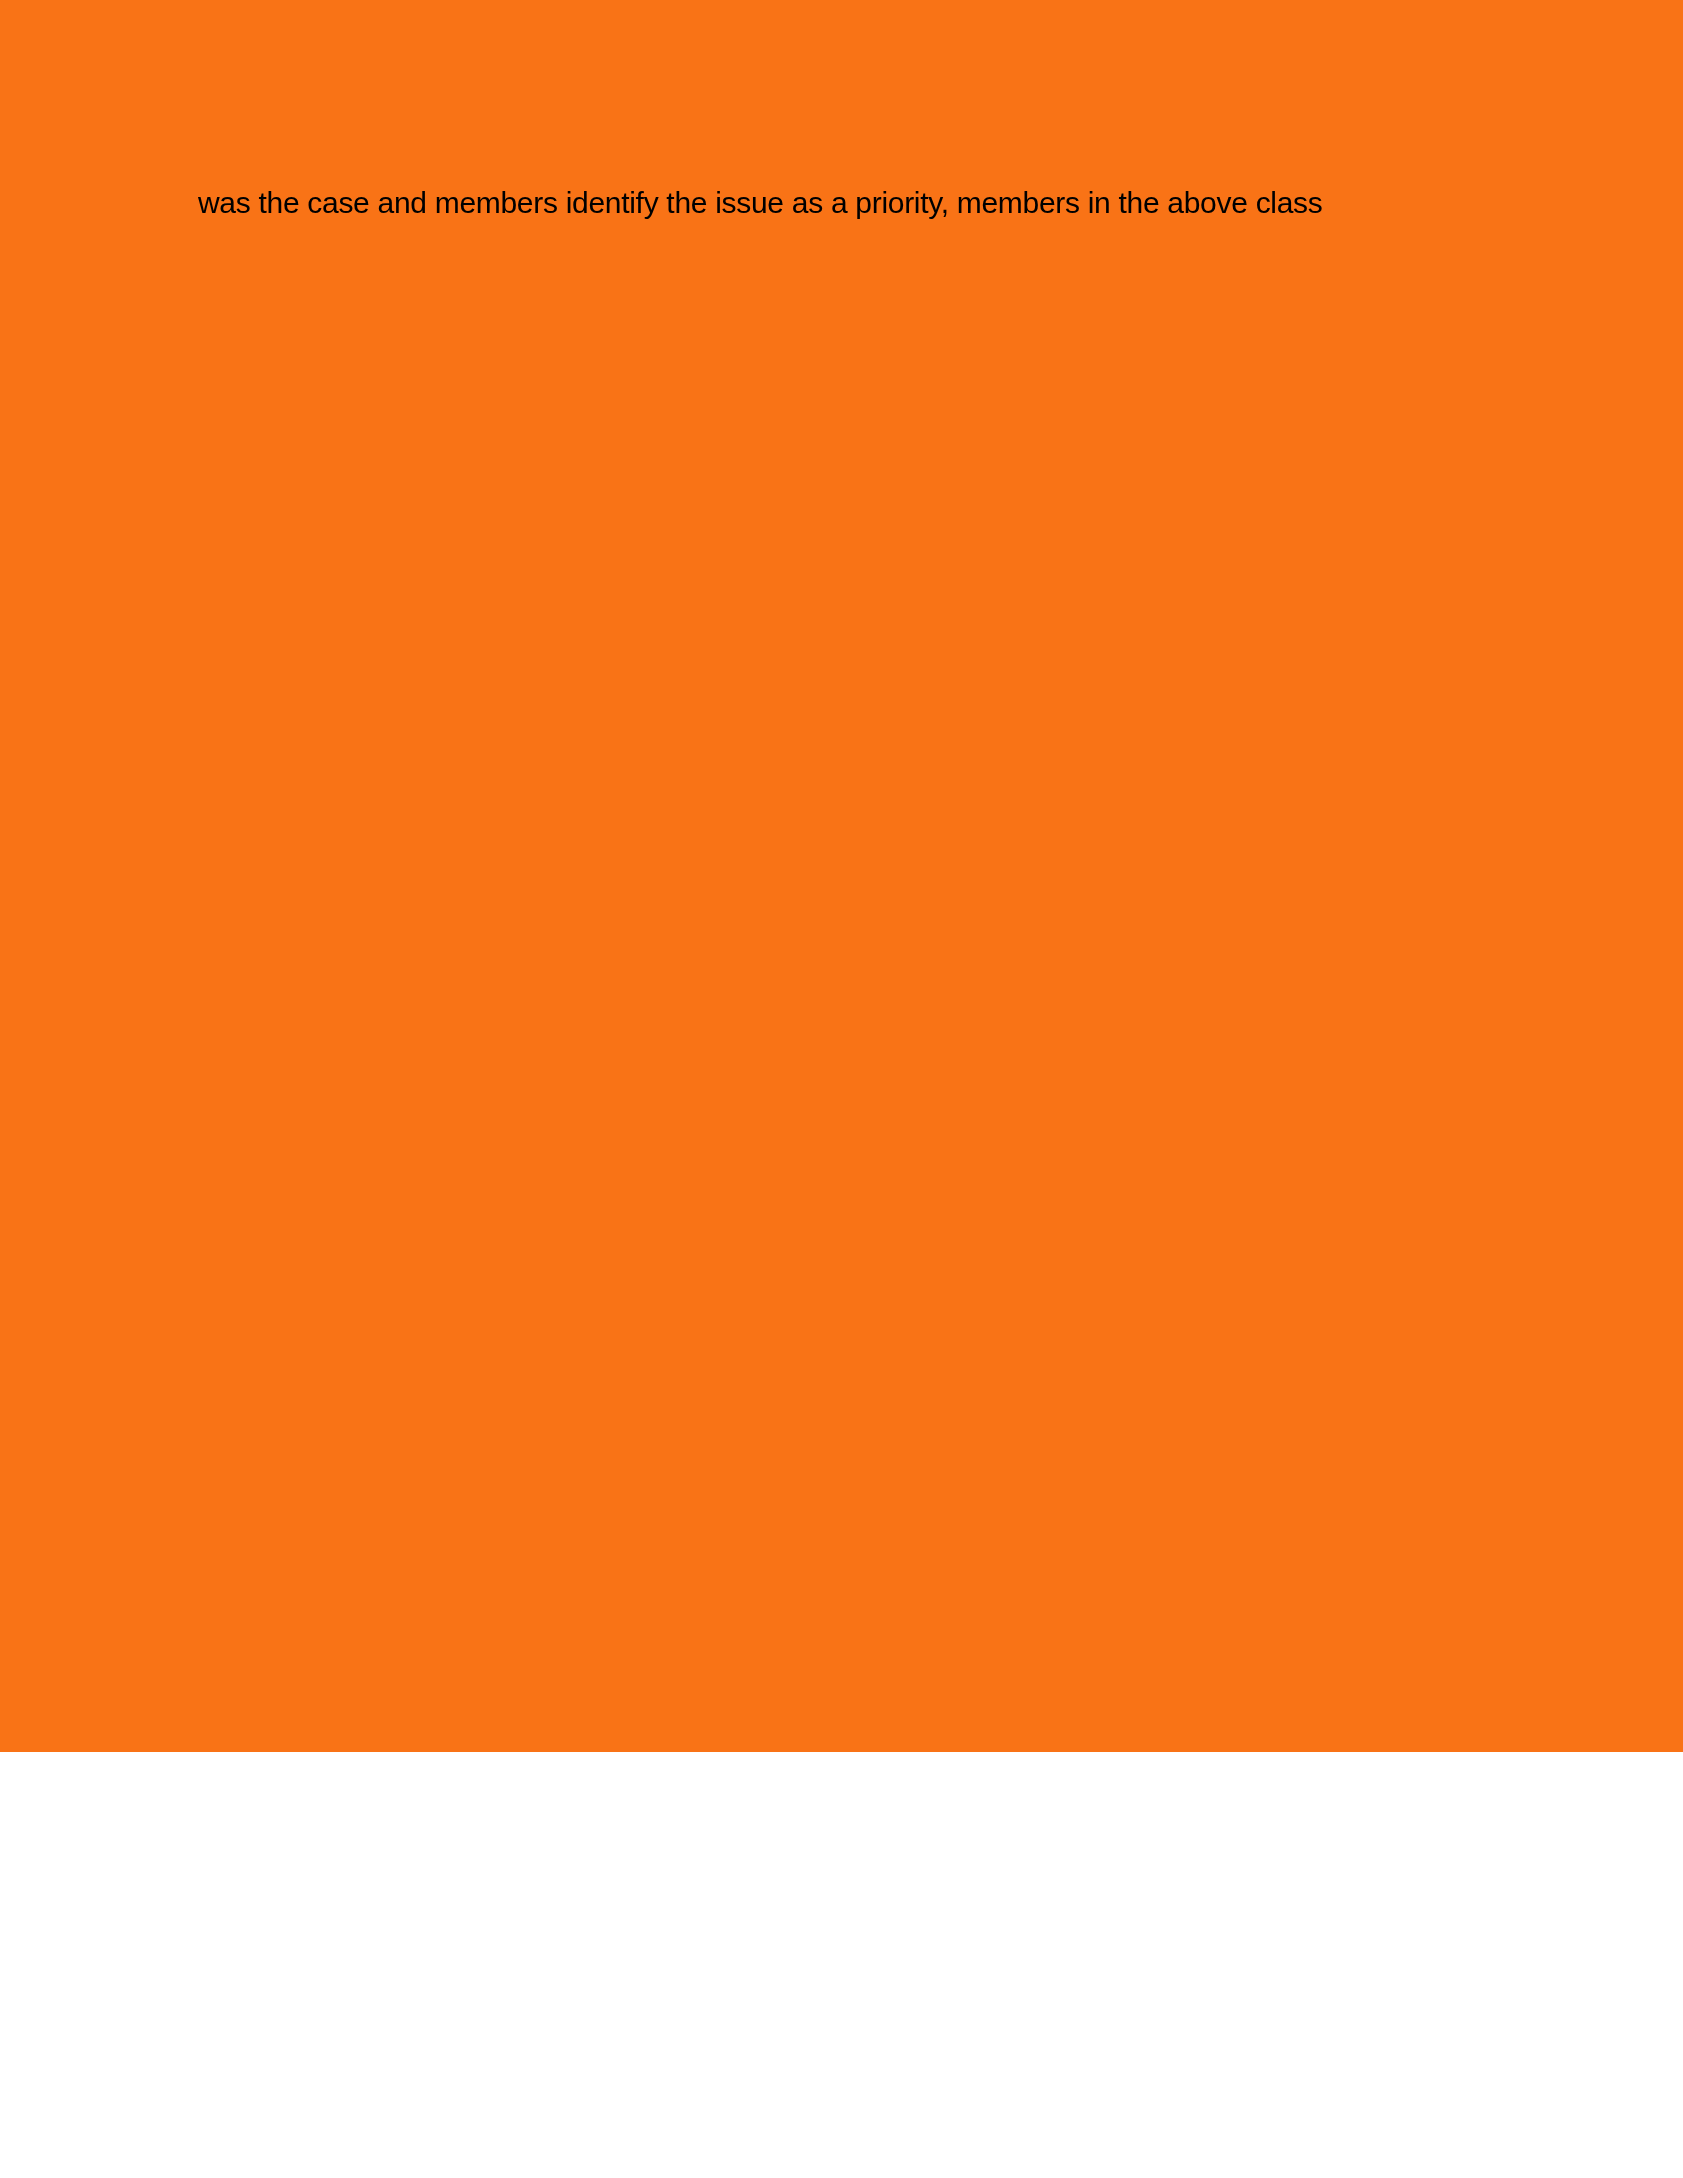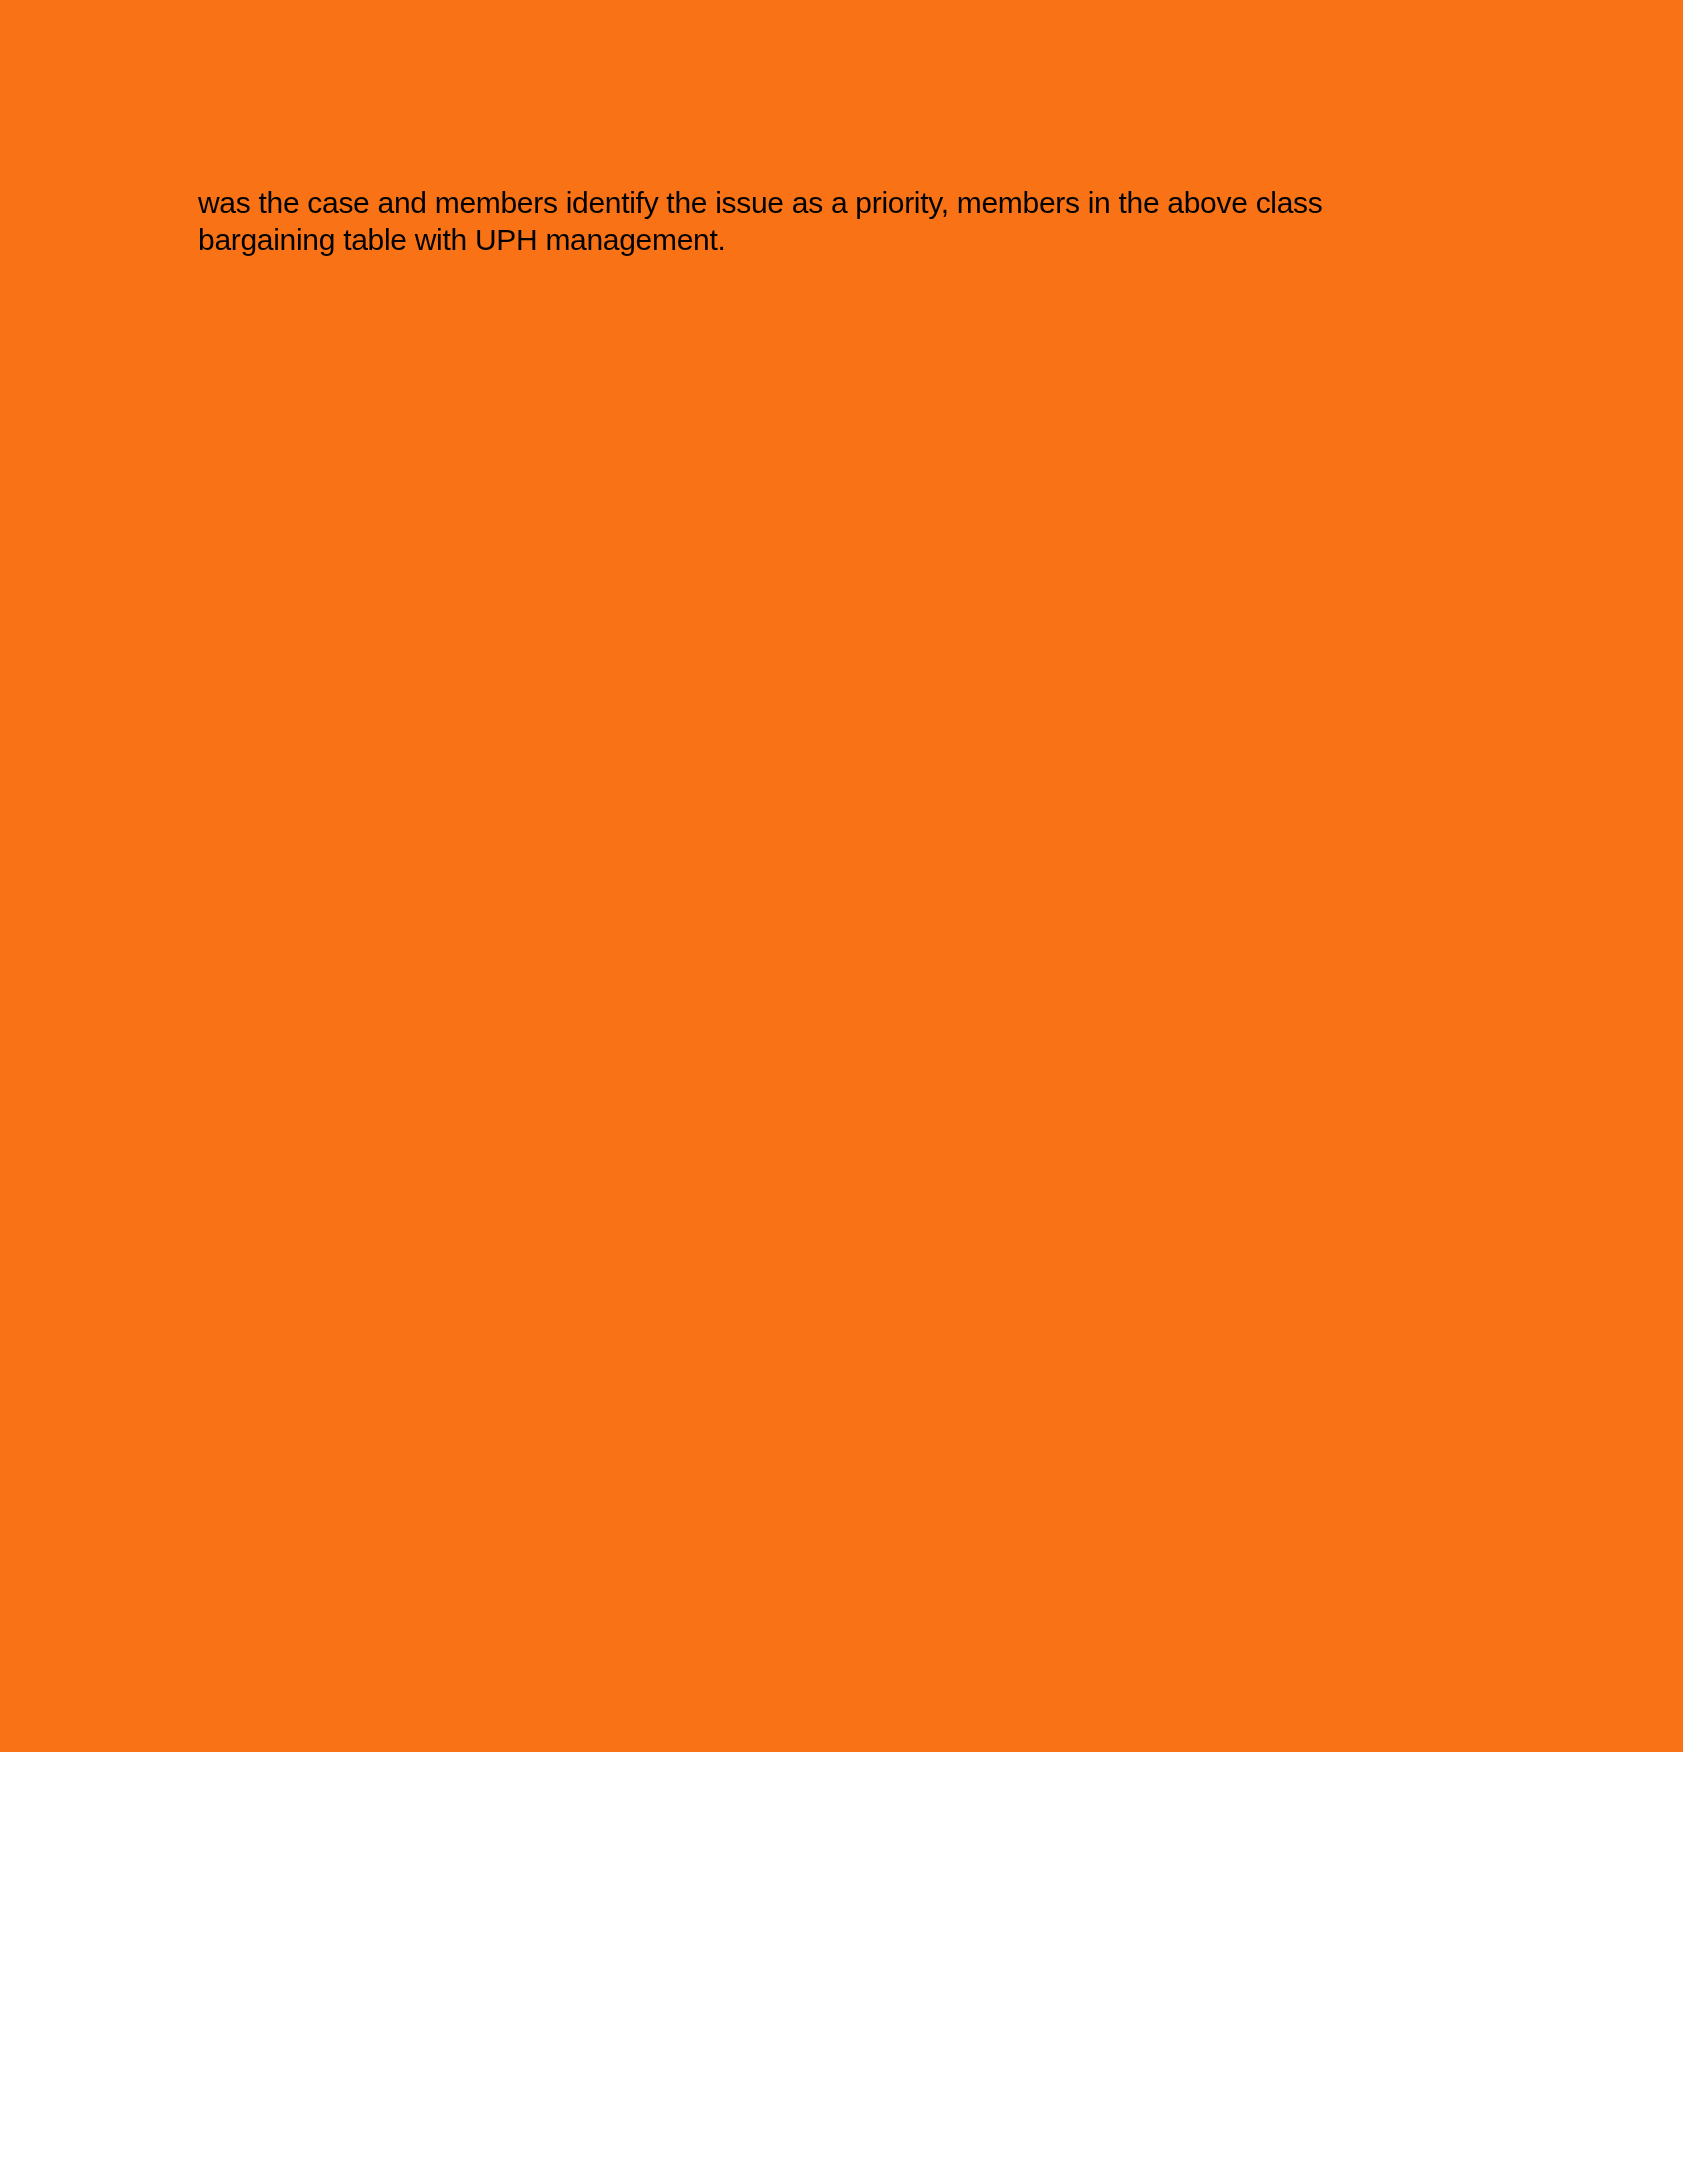--- a/index.html
+++ b/index.html
@@ -28,16 +28,15 @@
   .para-line {
     white-space: nowrap;
   }
 </style>
 </head>
 <body>
 
 <div class="page">
   <div class="paragraph">
     <div class="para-line">was the case and members identify the issue as a priority, members in the above class</div>
-    <div class="para-line">bargaining table with UPH management.</div>
   </div>
 </div>
 
 
 </body></html>

